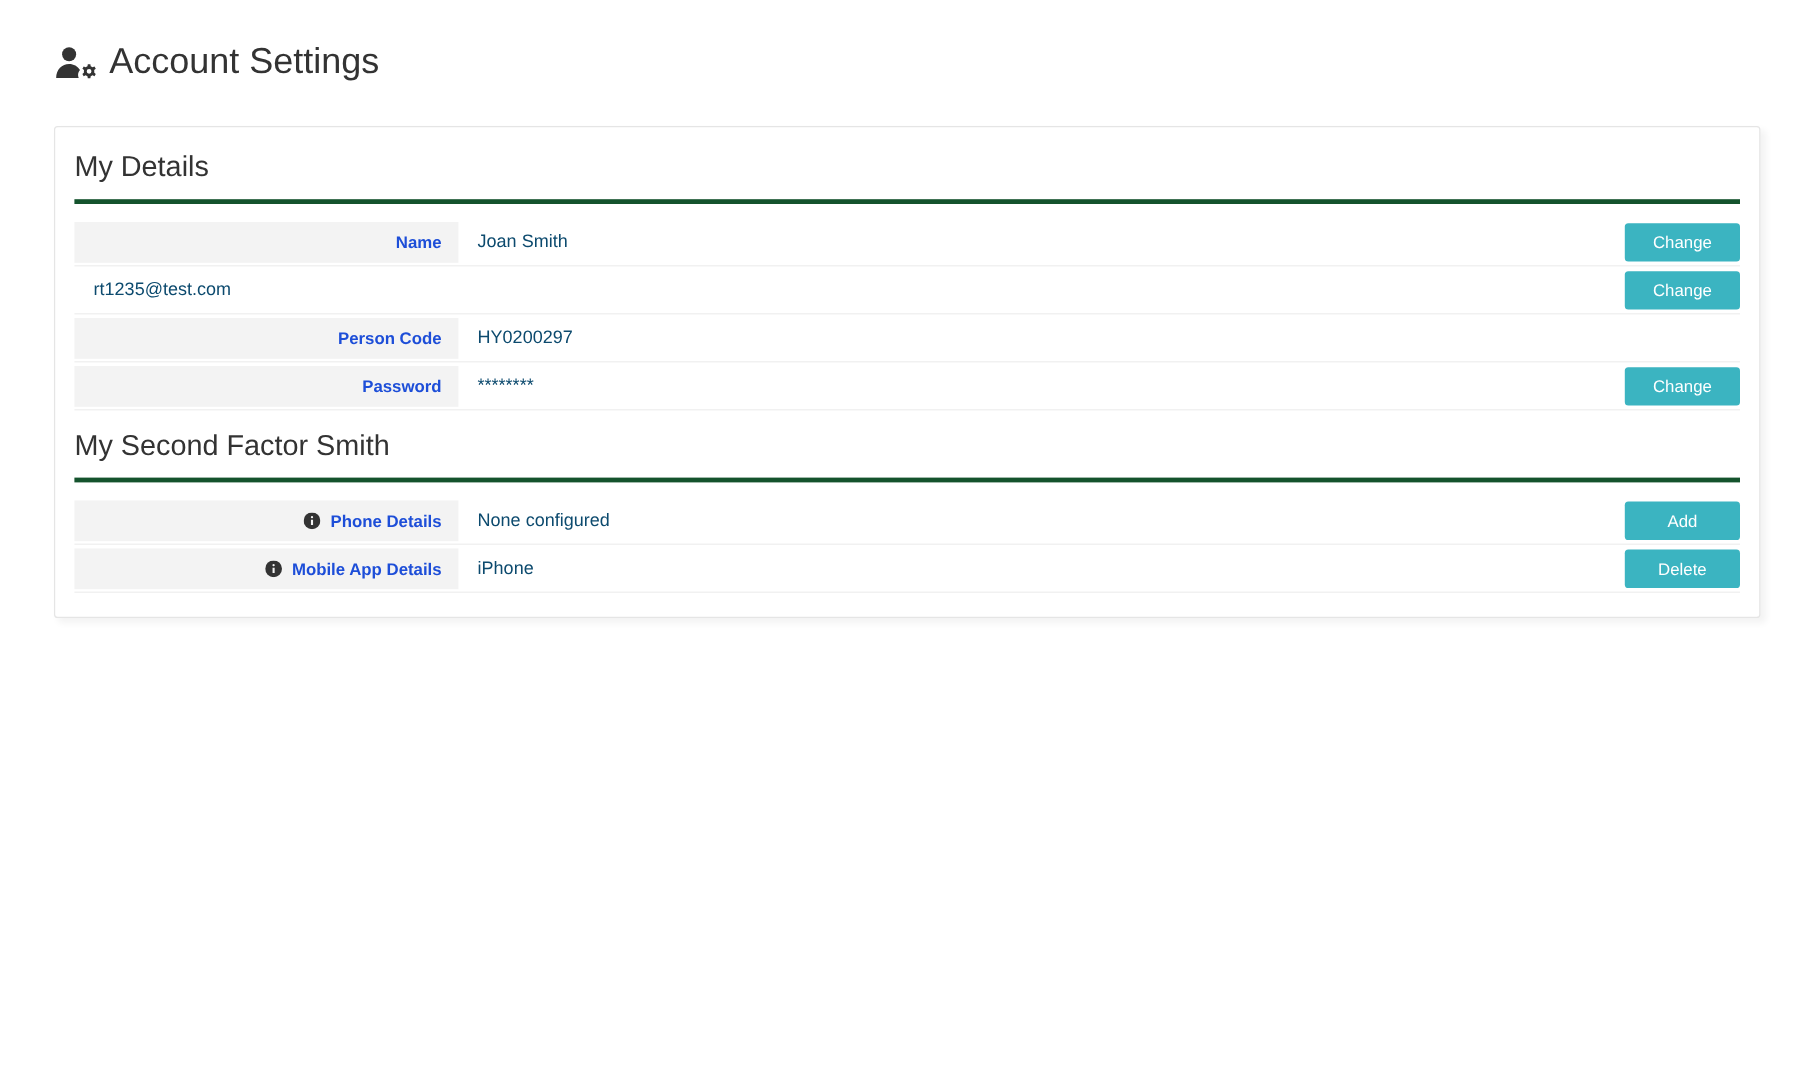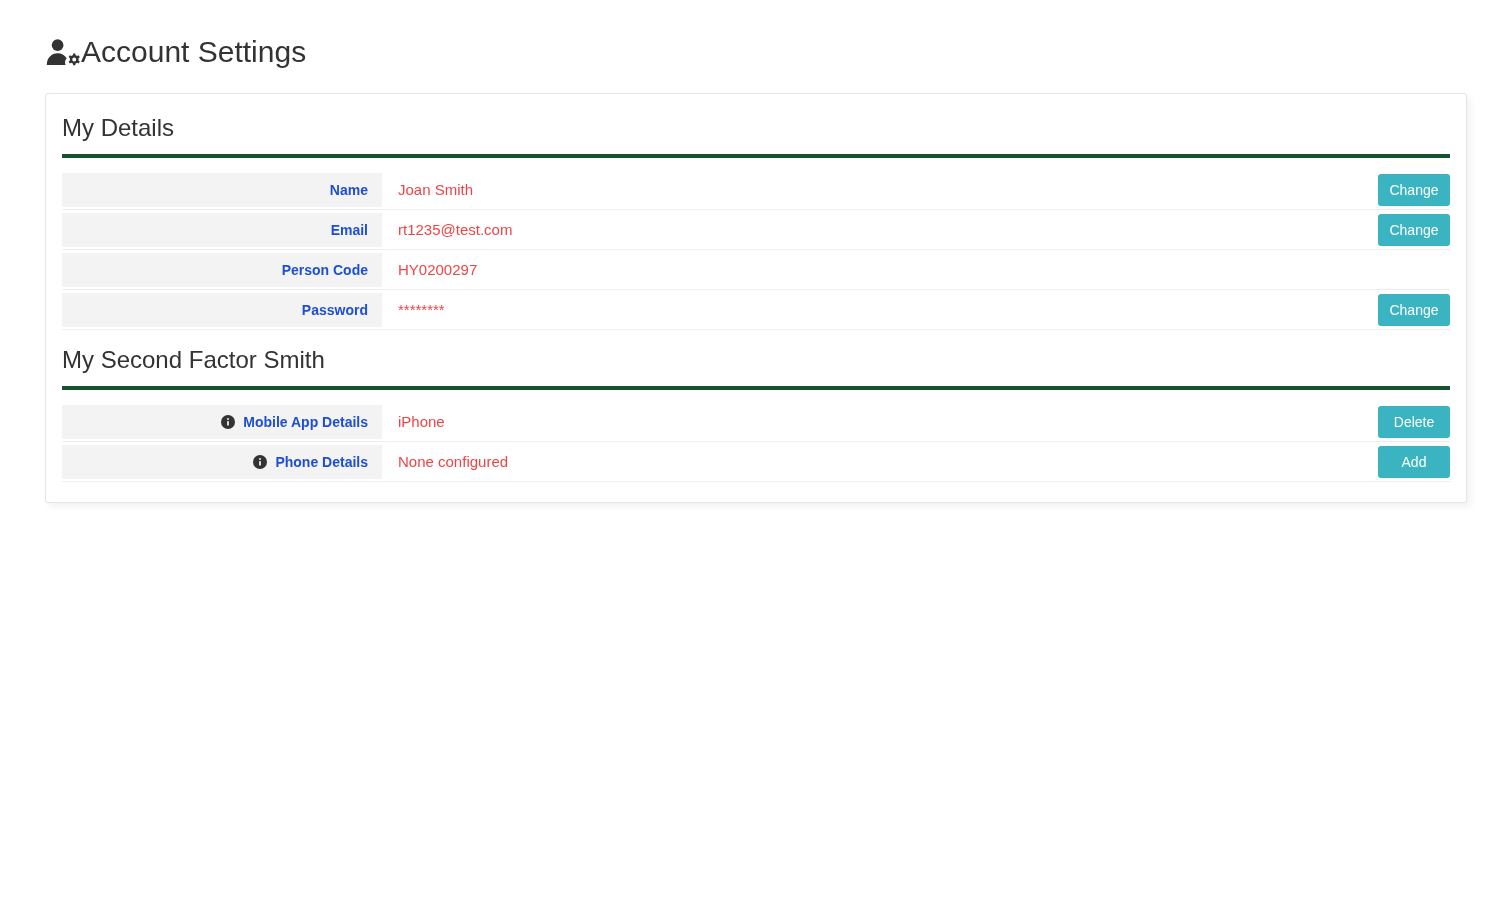--- a/index.html
+++ b/index.html
@@ -5,22 +5,22 @@
   * { box-sizing: border-box; margin: 0; padding: 0; }
   body {
     font-family: -apple-system, BlinkMacSystemFont, "Segoe UI", Helvetica, Arial, sans-serif;
     background: #fff;
     color: #333;
     padding: 35px 45px;
   }
   .page-title {
     display: flex;
     align-items: center;
-    gap: 0;
-    margin-bottom: 24px;
+    gap: 10px;
+    margin-bottom: 36px;
   }
   .page-title h1 {
     font-size: 30px;
     font-weight: 400;
     color: #333;
   }
   .title-icon { width: 36px; height: 28px; color: #333; }
   .panel {
     border: 1px solid #e5e5e5;
     border-radius: 3px;
@@ -61,32 +61,32 @@
   .row-label .info-icon {
     width: 14px;
     height: 14px;
     color: #333;
     display: inline-flex;
   }
   .row-value {
     flex: 1;
     padding: 9px 16px;
     font-size: 15px;
-    color: #ef4444;
+    color: #0c4a6e;
   }
   .row-action {
     padding: 0 0 0 10px;
   }
   .btn {
     background: #3bb4c1;
     color: #fff;
     border: none;
     font-size: 14px;
     padding: 8px 0;
-    width: 72px;
+    width: 96px;
     border-radius: 3px;
     cursor: pointer;
     text-align: center;
   }
 </style>
 </head>
 <body>
 
 <div class="page-title">
   <span class="title-icon">
@@ -108,23 +108,20 @@
       <div class="row-label">
         <span>Name</span>
       </div>
       <div class="row-value">Joan Smith</div>
       <div class="row-action">
         <button class="btn">Change</button>
       </div>
     </div>
 
     <div class="row">
-      <div class="row-label">
-        <span>Email</span>
-      </div>
       <div class="row-value">rt1235@test.com</div>
       <div class="row-action">
         <button class="btn">Change</button>
       </div>
     </div>
 
     <div class="row">
       <div class="row-label">
         <span>Person Code</span>
       </div>
@@ -148,39 +145,39 @@
 
     <div class="row">
       <div class="row-label">
         <span class="info-icon">
           <svg viewBox="0 0 16 16" fill="currentColor">
               <circle cx="8" cy="8" r="8"></circle>
               <rect x="7" y="7" width="2" height="5" fill="#f3f3f3"></rect>
               <circle cx="8" cy="4.5" r="1.1" fill="#f3f3f3"></circle>
             </svg>
         </span>
-        <span>Mobile App Details</span>
+        <span>Phone Details</span>
       </div>
-      <div class="row-value">iPhone</div>
+      <div class="row-value">None configured</div>
       <div class="row-action">
-        <button class="btn">Delete</button>
+        <button class="btn">Add</button>
       </div>
     </div>
 
     <div class="row">
       <div class="row-label">
         <span class="info-icon">
           <svg viewBox="0 0 16 16" fill="currentColor">
               <circle cx="8" cy="8" r="8"></circle>
               <rect x="7" y="7" width="2" height="5" fill="#f3f3f3"></rect>
               <circle cx="8" cy="4.5" r="1.1" fill="#f3f3f3"></circle>
             </svg>
         </span>
-        <span>Phone Details</span>
+        <span>Mobile App Details</span>
       </div>
-      <div class="row-value">None configured</div>
+      <div class="row-value">iPhone</div>
       <div class="row-action">
-        <button class="btn">Add</button>
+        <button class="btn">Delete</button>
       </div>
     </div>
   </div>
 
 </div>
 
 </body></html>

